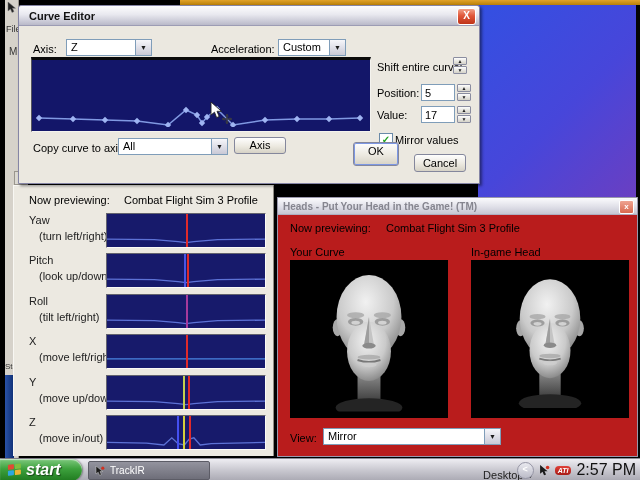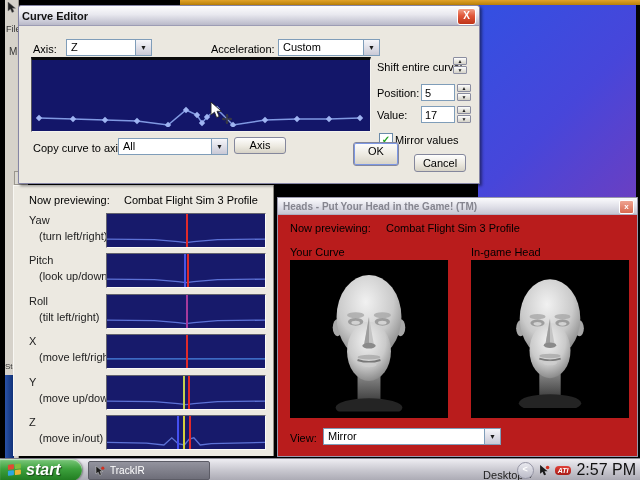--- a/index.html
+++ b/index.html
@@ -16,21 +16,21 @@
   #sliver-blue{left:5px;top:375px;width:9px;height:83px;background:linear-gradient(90deg,#2a52a8,#0d2d72);}
   #sliver-tab{left:14px;top:171px;width:12px;height:12px;background:#dcd9d2;border:1px solid #9a968e;}
   .frag-text{color:#333;font-size:9px;}
 
   
   #curve-editor{left:18px;top:5px;width:460px;height:177px;background:#ebe8e0;
     border:1px solid #8585a5;border-radius:3px 3px 0 0;box-shadow:2px 2px 3px rgba(0,0,0,.45);}
   .titlebar{position:absolute;left:0;top:0;right:0;height:19px;border-radius:3px 3px 0 0;
     background:linear-gradient(180deg,#fdfdfe 0%,#e8e8ef 45%,#b9b9c9 100%);
     border-bottom:1px solid #9c9cb4;display:flex;align-items:center;}
-  .titlebar .ttl{font-weight:bold;font-size:11px;padding-left:3px;color:#111;}
+  .titlebar .ttl{font-weight:bold;font-size:11px;padding-left:10px;color:#111;}
   .closebtn{position:absolute;top:2px;right:3px;width:17px;height:15px;border-radius:3px;
     background:linear-gradient(180deg,#f2a088 0%,#e0573a 45%,#bf3418 100%);
     border:1px solid #fff;color:#fff;font-weight:bold;font-size:10px;line-height:13px;text-align:center;cursor:default;}
   .lbl{position:absolute;white-space:nowrap;}
   .combo{position:absolute;background:#fff;border:1px solid #7f9db9;display:flex;align-items:stretch;height:17px;box-sizing:border-box;}
   .combo .val{flex:1;padding:1px 4px;font-size:11px;overflow:hidden;}
   .combo .arrow{width:15px;background:linear-gradient(180deg,#f6f6fa,#c9c9d6);border-left:1px solid #7f9db9;
     display:flex;align-items:center;justify-content:center;font-size:7px;color:#1a1a1a;}
   .xpbtn{position:absolute;background:linear-gradient(180deg,#fefefe 0%,#ece9e0 55%,#d6d2c6 100%);
     border:1px solid #84879c;border-radius:3px;font-size:11px;text-align:center;box-sizing:border-box;}
@@ -197,21 +197,21 @@
       <span class="ttl">Curve Editor</span>
     </div>
     <div class="closebtn">X</div>
 
     <div class="lbl" style="left:14px;top:37px">Axis:</div>
     <div class="combo" style="left:47px;top:33px;width:86px">
       <span class="val">Z</span>
       <span class="arrow">▼</span>
     </div>
     <div class="lbl" style="left:192px;top:37px">Acceleration:</div>
-    <div class="combo" style="left:259px;top:33px;width:102px">
+    <div class="combo" style="left:259px;top:33px;width:68px">
       <span class="val">Custom</span>
       <span class="arrow">▼</span>
     </div>
 
     <div class="abs" id="plot">
       <svg id="curve-svg" width="336" height="67" viewBox="0 0 336 67" style="position:absolute;left:0;top:0">
           <polyline points="7,58 41,59 73,60 105,61 136,65 154,50 165,55 170,63 175,57 185,49 201,65 233,60 265,59 297,59 328,58" fill="none" stroke="#8099e2" stroke-width="1.5"></polyline>
           <polygon points="7,54.8 10.2,58 7,61.2 3.8,58" fill="#9fb4f2"></polygon>
           <polygon points="41,55.8 44.2,59 41,62.2 37.8,59" fill="#9fb4f2"></polygon>
           <polygon points="73,56.8 76.2,60 73,63.2 69.8,60" fill="#9fb4f2"></polygon>

